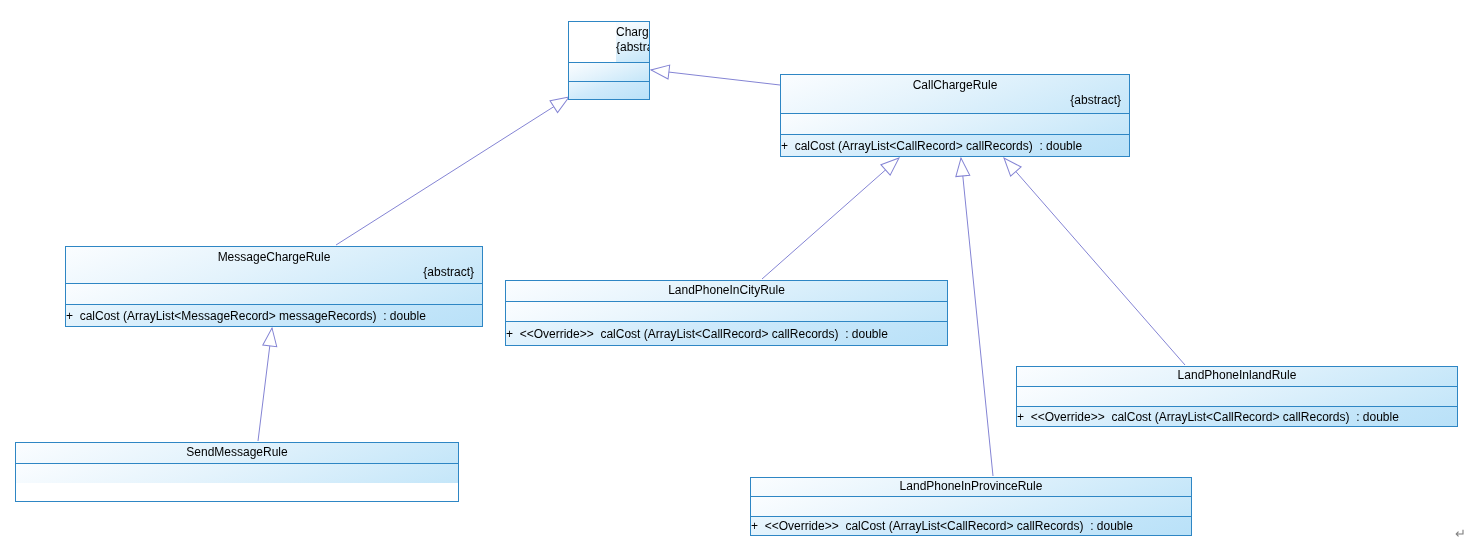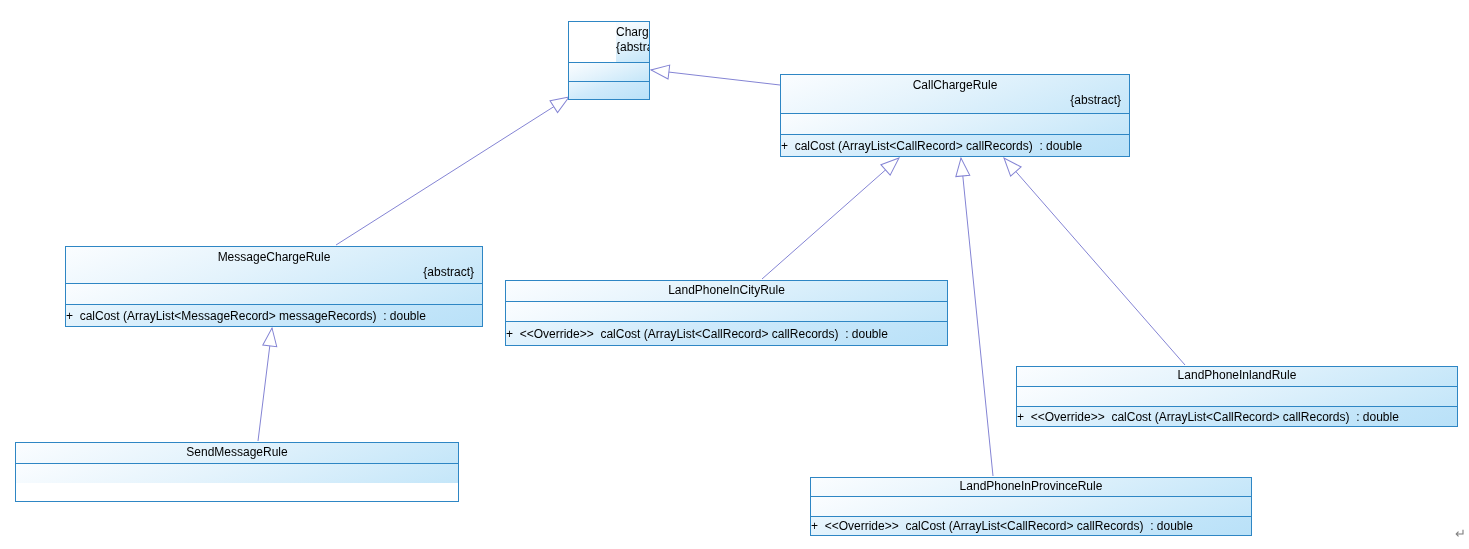--- a/index.html
+++ b/index.html
@@ -122,21 +122,21 @@
       <div class="compartment methods">
         <div class="method-line">+  &lt;&lt;Override&gt;&gt;  calCost (ArrayList&lt;CallRecord&gt; callRecords)  : double</div>
       </div>
     </div>
     <div class="uml-class" style="left: 3px; top: 442px; width: 444px; height: 60px; margin-left: 12px;">
       <div class="compartment header" style="height: 20px; flex: 0 0 20px;">
         <div class="class-name vcenter" style="line-height: 18px;">SendMessageRule</div>
       </div>
       <div class="compartment attrs" style="height: 20px; flex: 0 0 20px;"></div>
     </div>
-    <div class="uml-class" style="left: 810px; top: 477px; width: 442px; height: 59px;">
+    <div class="uml-class" style="left: 750px; top: 477px; width: 442px; height: 59px;">
       <div class="compartment header" style="height: 18px; flex: 0 0 18px;">
         <div class="class-name vcenter" style="line-height: 16px;">LandPhoneInProvinceRule</div>
       </div>
       <div class="compartment attrs" style="height: 20px; flex: 0 0 20px;"></div>
       <div class="compartment methods">
         <div class="method-line">+  &lt;&lt;Override&gt;&gt;  calCost (ArrayList&lt;CallRecord&gt; callRecords)  : double</div>
       </div>
     </div>
   </div>
 

